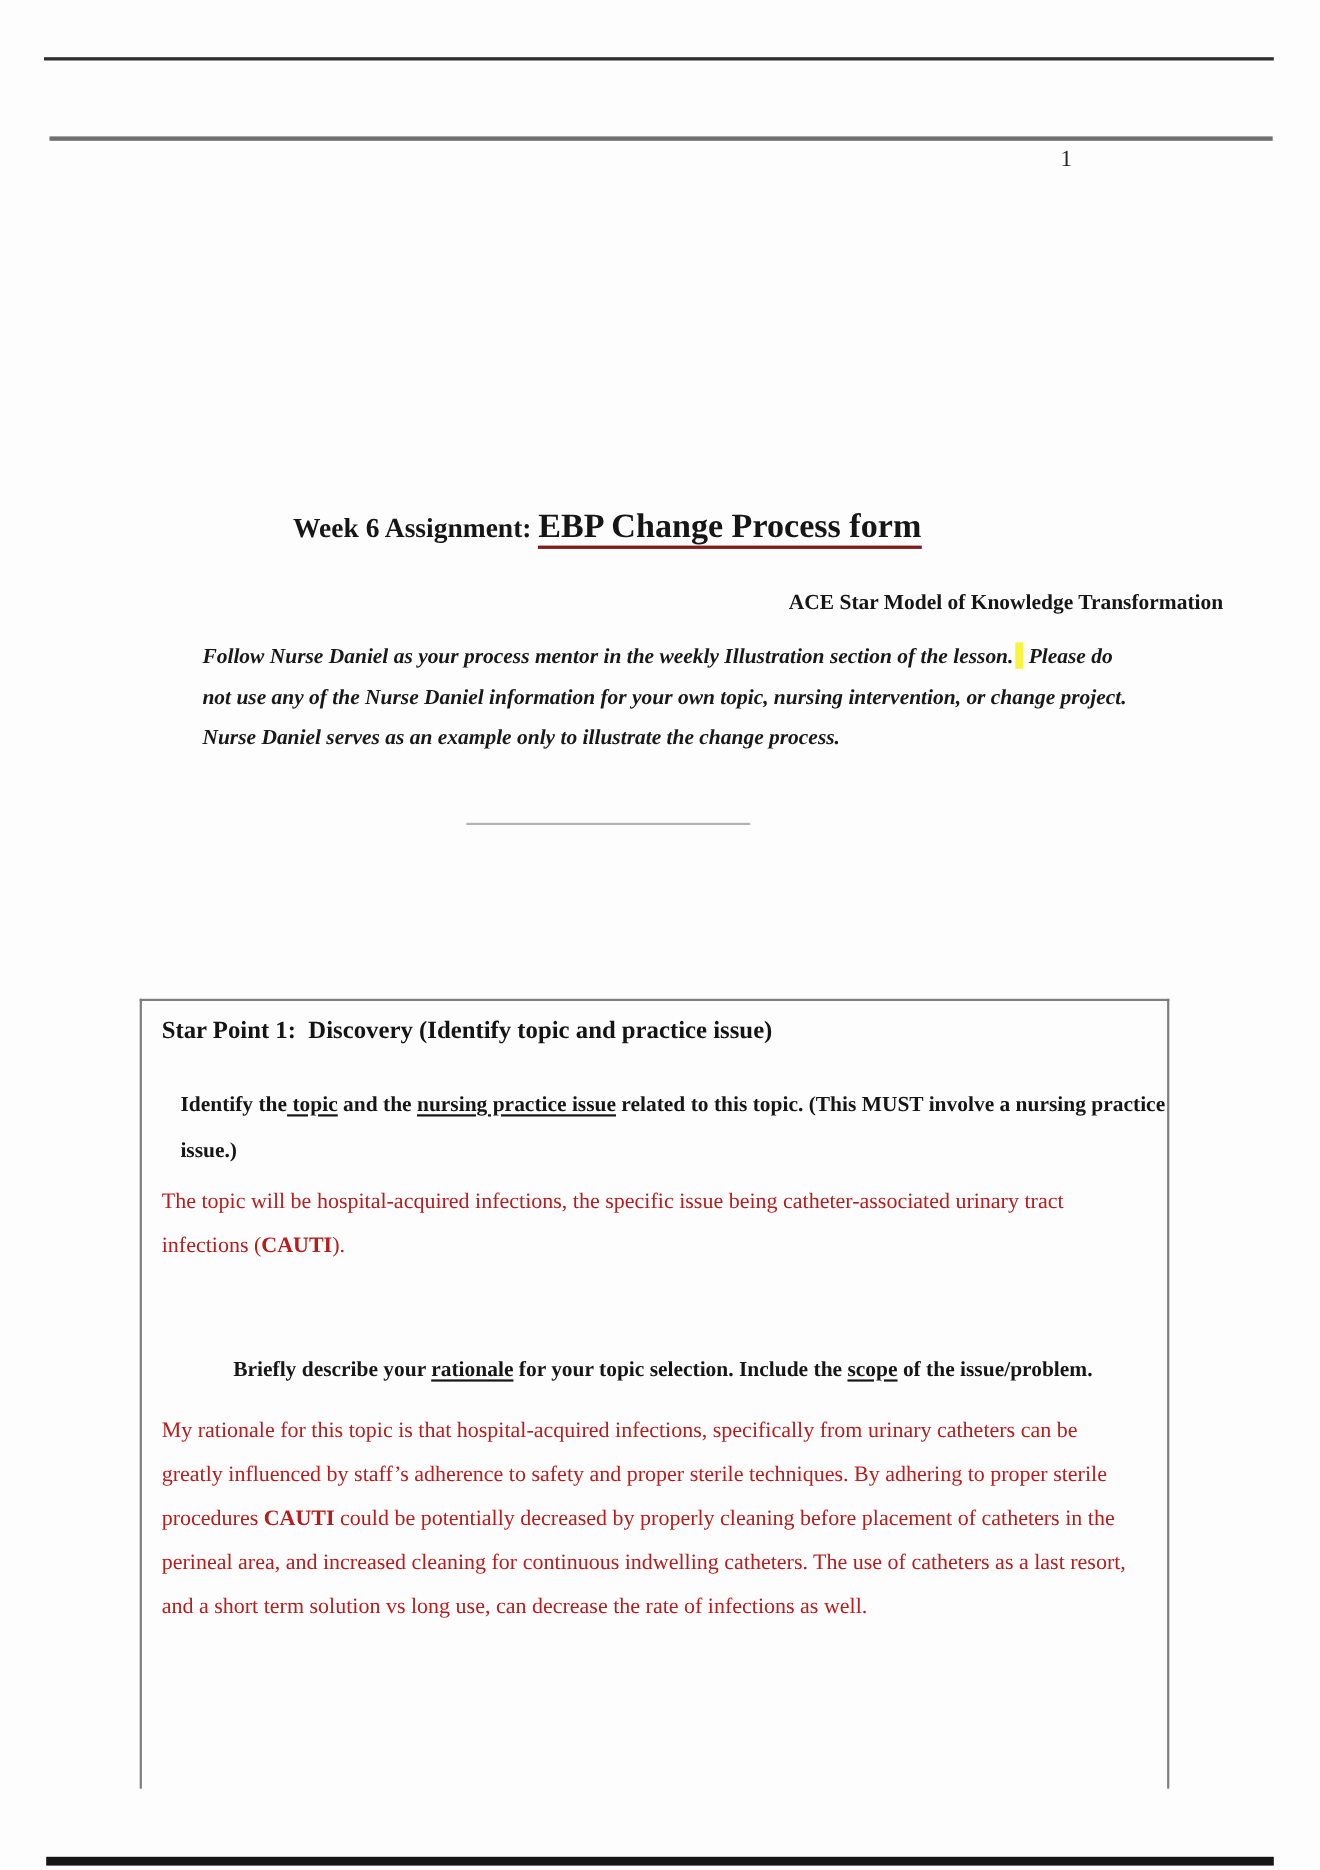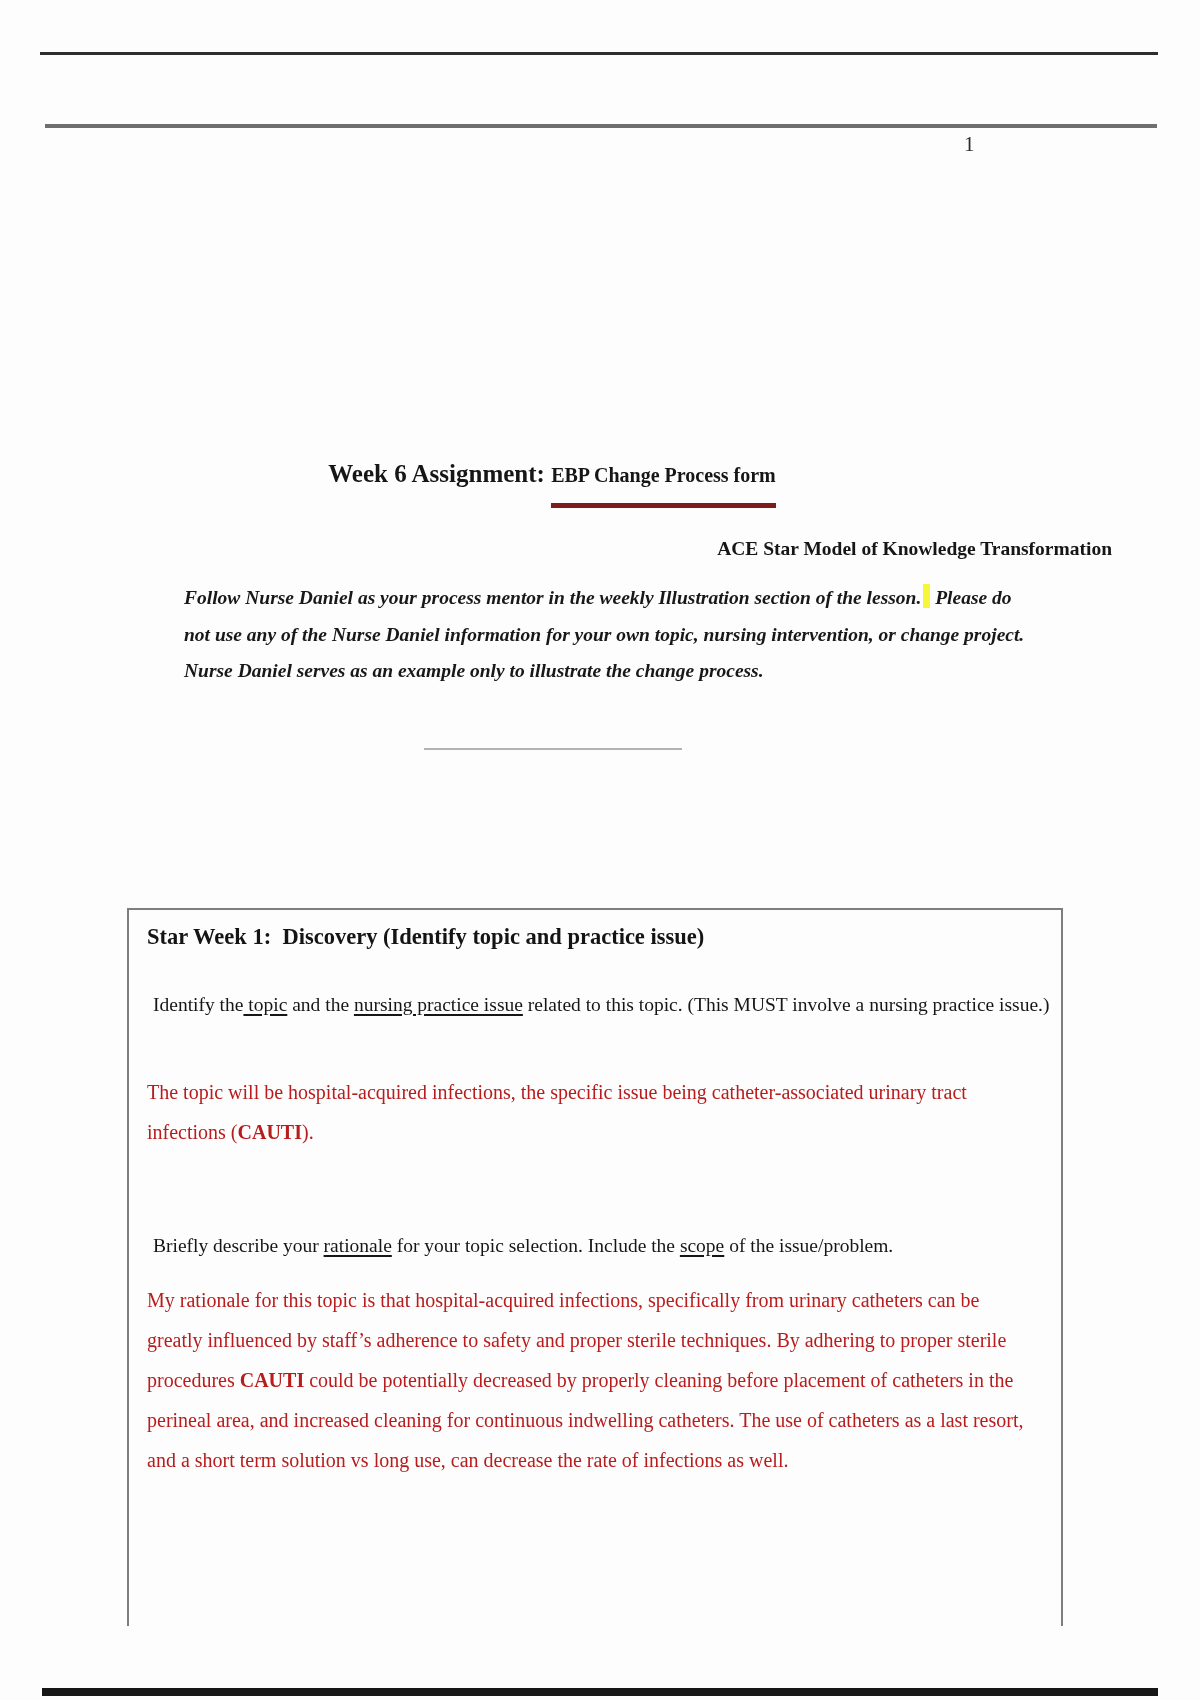--- a/index.html
+++ b/index.html
@@ -21,21 +21,21 @@
   .doc-title{
     position:absolute;left:114px;top:156px;width:930px;
     font-size:31px;font-weight:bold;color:var(--title-blue);
     line-height:46px;letter-spacing:0.2px;white-space:pre-wrap;
   }
   .center-head{
     position:absolute;left:0;top:460px;width:1104px;
     text-align:center;font-weight:bold;color:#161616;
   }
   .center-head .prefix{font-size:25px;margin-top:28px;}
-  .center-head .main{font-size:20px;border-bottom:5px solid #7f1d1d;padding-bottom:17px;}
+  .center-head .main{font-size:31px;border-bottom:3px solid #7f1d1d;padding-bottom:1px;}
   .sub-head{
     position:absolute;left:0;top:538px;width:1112px;
     text-align:right;font-size:19.5px;font-weight:bold;color:#161616;
   }
   .intro{
     position:absolute;left:184px;top:580px;width:852px;
     font-size:19.5px;font-weight:bold;font-style:italic;
     line-height:36.5px;color:#181818;
   }
   .hl-cursor{
@@ -47,25 +47,25 @@
   .star-box{
     position:absolute;left:127px;top:908px;width:936px;height:718px;
     border:2px solid #7e7e7e;border-bottom:none;
     box-sizing:border-box;background:transparent;
   }
   .box-title{
     position:absolute;left:18px;top:14px;
     font-size:22.5px;font-weight:bold;white-space:pre-wrap;color:#141414;
   }
   .prompt{
-    position:absolute;left:24px;width:905px;
-    font-size:19.5px;font-weight:normal;line-height:42px;color:#161616;
+    position:absolute;left:35px;width:905px;
+    font-size:19.5px;font-weight:bold;line-height:42px;color:#161616;
   }
   .prompt-topic{top:74px;}
-  .prompt-rationale{top:316px;line-height:40px;}
+  .prompt-rationale{top:316px;line-height:40px;margin-left:48px;}
   .answer{
     position:absolute;left:18px;width:892px;
     font-size:20px;line-height:40px;color:#b91c1c;
   }
   .answer-topic{top:162px;}
   .answer-rationale{top:370px;}
   .seg-u{text-decoration:underline;text-decoration-thickness:2px;text-underline-offset:3px;}
   .seg-b{font-weight:bold;}
   .bottom-bar{position:absolute;left:42px;top:1688px;width:1116px;height:8px;background:#161616;}
 </style>
@@ -86,21 +86,21 @@
 
   <div class="sub-head">ACE Star Model of Knowledge Transformation</div>
 
   <div class="intro">
     <span>Follow Nurse Daniel as your process mentor in the weekly Illustration section of the lesson.</span><span class="hl-cursor"></span><span> Please do not use any of the Nurse Daniel information for your own topic, nursing intervention, or change project. Nurse Daniel serves as an example only to illustrate the change process.</span>
   </div>
 
   <div class="divider"></div>
 
   <div class="star-box">
-    <div class="box-title">Star Week 1:  Discovery (Identify topic and practice issue)</div>
+    <div class="box-title">Star Point 1:  Discovery (Identify topic and practice issue)</div>
     <div class="prompt prompt-topic"><span>Identify the</span><span class="seg-u"> topic</span><span> and the </span><span class="seg-u">nursing practice issue</span><span> related to this topic. (This MUST involve a nursing practice issue.)</span></div>
     <div class="answer answer-topic"><span>The topic will be hospital-acquired infections, the specific issue being catheter-associated urinary tract infections (</span><span class="seg-b">CAUTI</span><span>).</span></div>
     <div class="prompt prompt-rationale"><span>Briefly describe your </span><span class="seg-u">rationale</span><span> for your topic selection. Include the </span><span class="seg-u">scope</span><span> of the issue/problem.</span></div>
     <div class="answer answer-rationale"><span>My rationale for this topic is that hospital-acquired infections, specifically from urinary catheters can be greatly influenced by staff’s adherence to safety and proper sterile techniques. By adhering to proper sterile procedures </span><span class="seg-b">CAUTI</span><span> could be potentially decreased by properly cleaning before placement of catheters in the perineal area, and increased cleaning for continuous indwelling catheters. The use of catheters as a last resort, and a short term solution vs long use, can decrease the rate of infections as well.</span></div>
   </div>
 
   <div class="bottom-bar"></div>
 
 </div>
 

